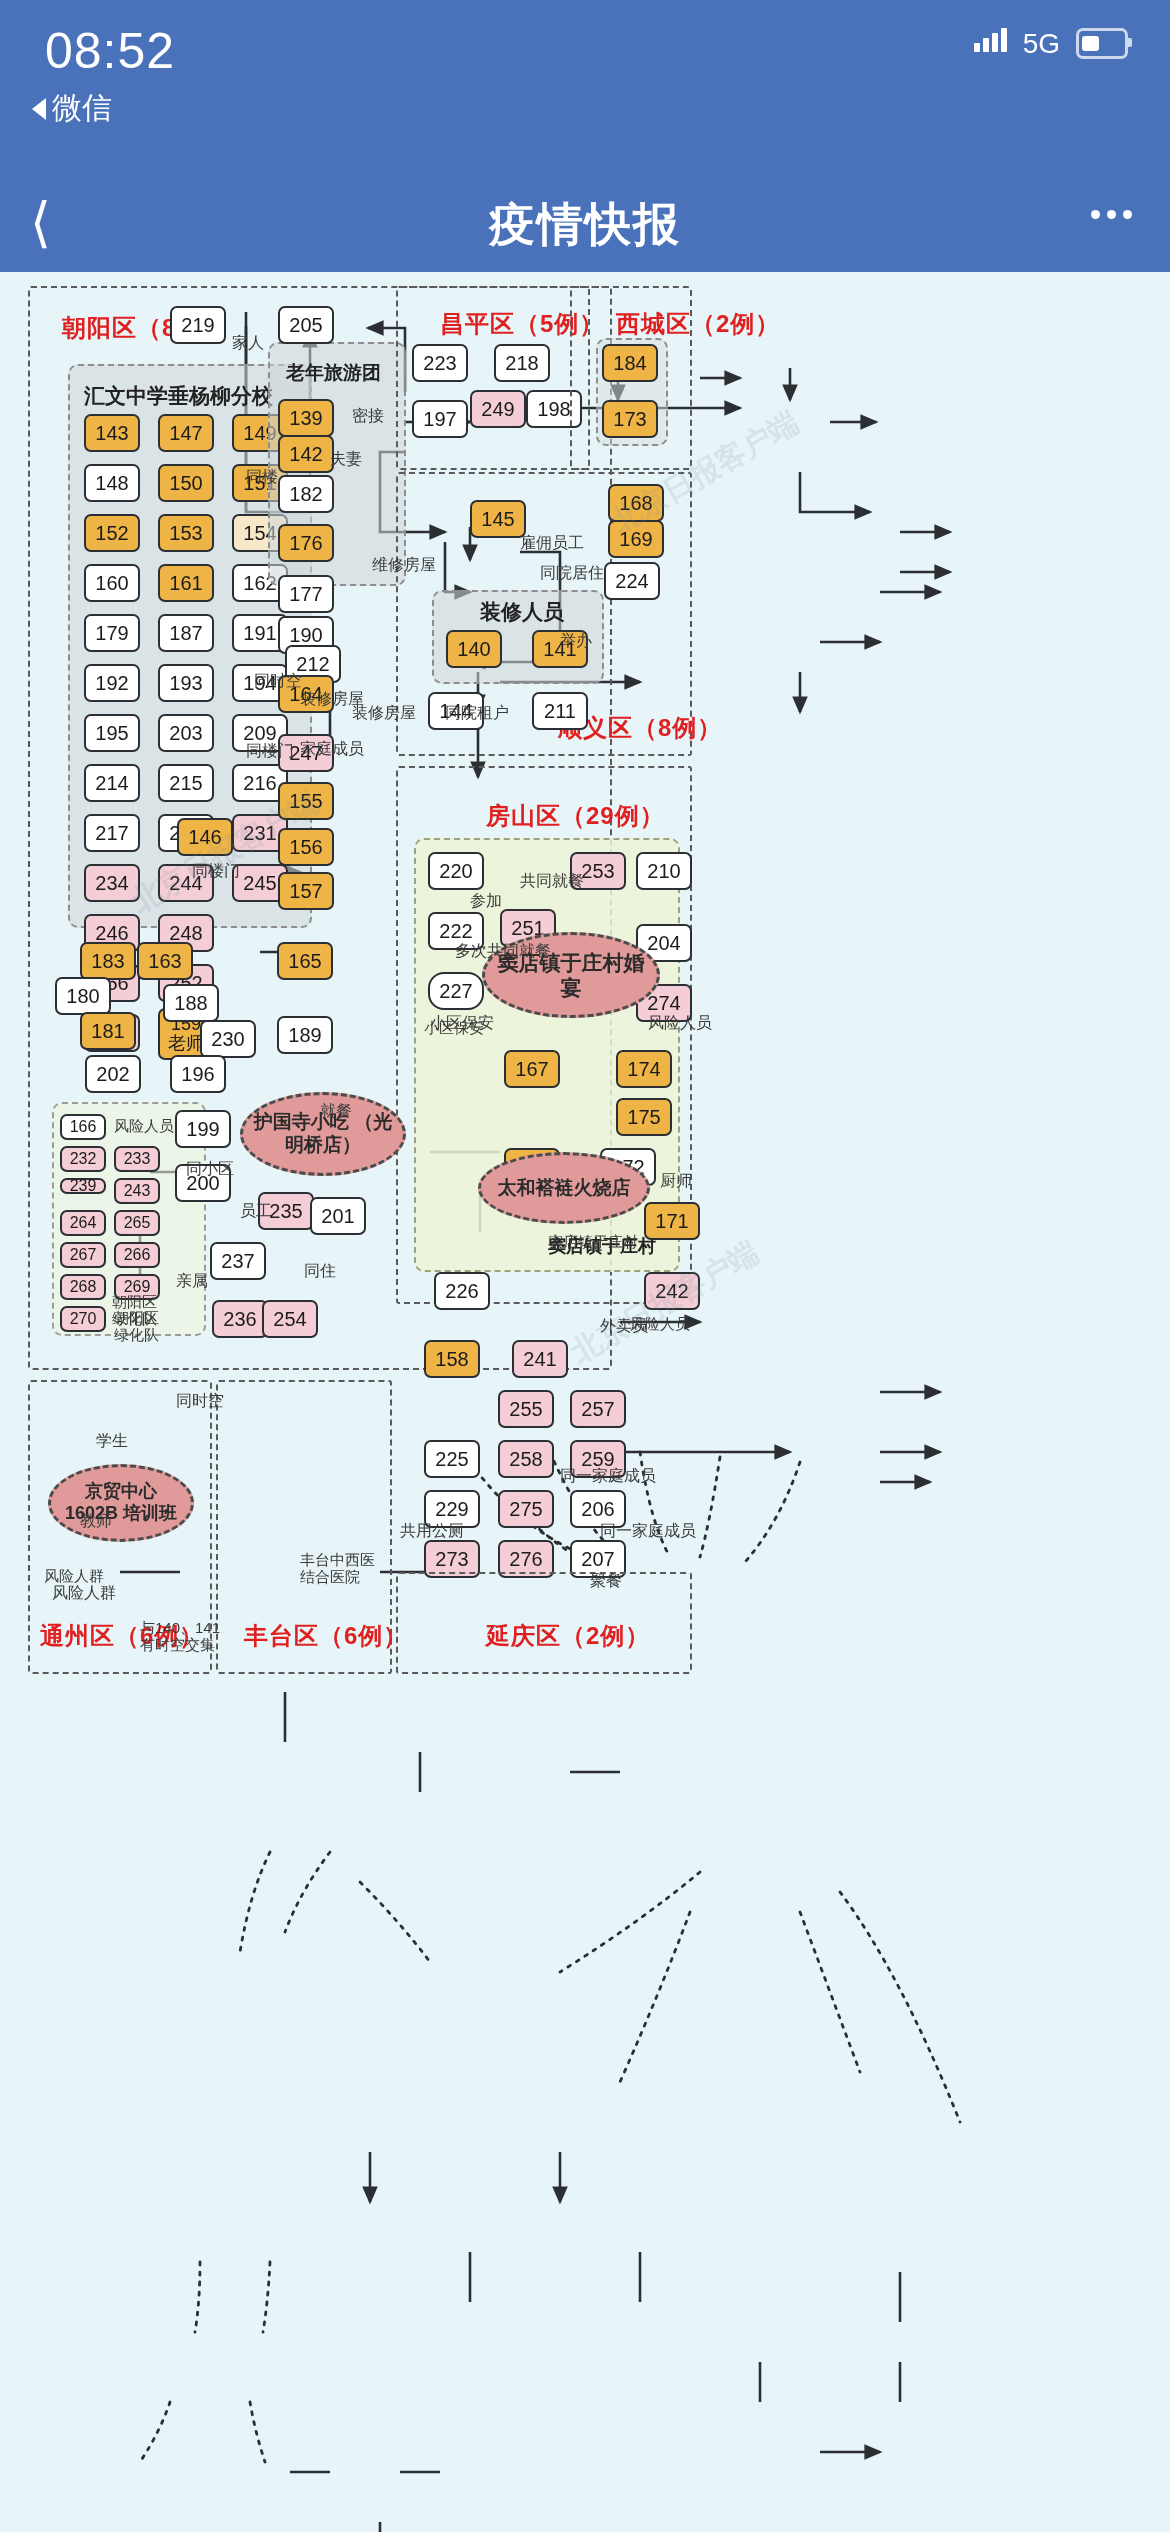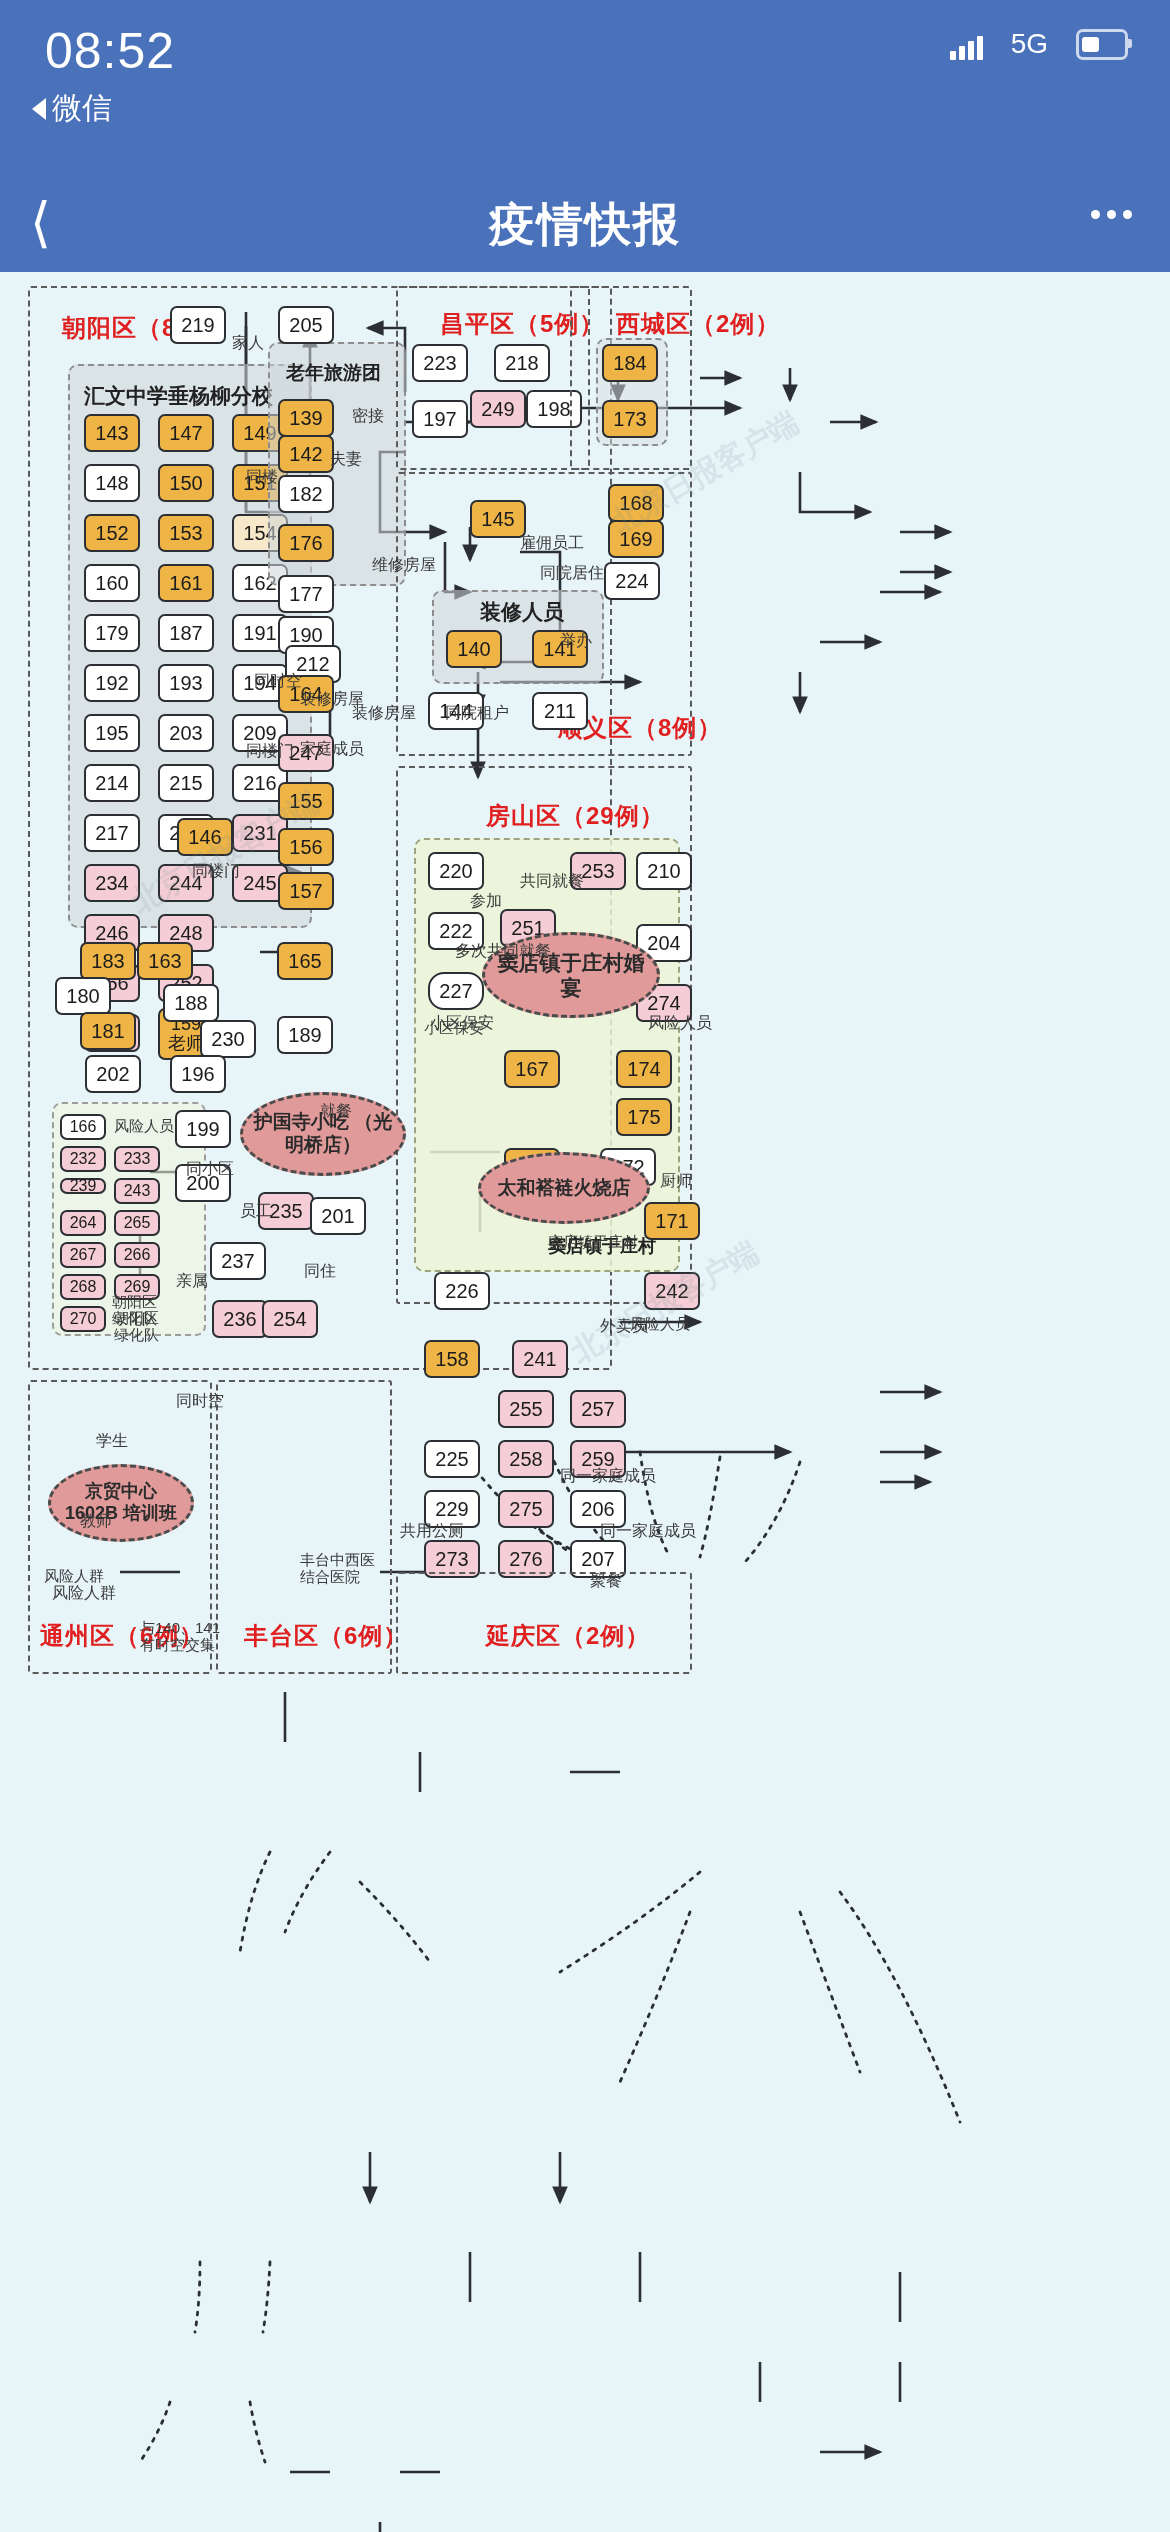--- a/index.html
+++ b/index.html
@@ -9,21 +9,21 @@
     font-family:"Liberation Sans","DejaVu Sans",sans-serif;
     overflow:hidden;
   }
   
   .statusbar{
     position:relative;height:180px;background:#4a72ba;color:#fff;
   }
   .clock{position:absolute;left:45px;top:22px;font-size:50px;font-weight:400;letter-spacing:1px;}
   .backapp{position:absolute;left:32px;top:88px;font-size:30px;display:flex;align-items:center;gap:6px;}
   .backapp .tri{width:0;height:0;border-top:11px solid transparent;border-bottom:11px solid transparent;border-right:14px solid #fff;}
-  .statusright{position:absolute;right:42px;top:28px;display:flex;align-items:flex-end;gap:28px;}
+  .statusright{position:absolute;right:42px;top:28px;display:flex;align-items:flex-start;gap:16px;}
   .bars{display:flex;align-items:flex-end;gap:3px;height:24px;}
   .bars i{display:block;width:6px;background:#fff;border-radius:1px;}
   .bars i:nth-child(1){height:9px;}
   .bars i:nth-child(2){height:14px;}
   .bars i:nth-child(3){height:19px;}
   .bars i:nth-child(4){height:24px;}
   .net{font-size:28px;}
   .batt{width:46px;height:25px;border:3px solid #cfd9ee;border-radius:7px;position:relative;display:flex;align-items:center;}
   .batt::after{content:"";position:absolute;right:-7px;top:7px;width:4px;height:9px;background:#cfd9ee;border-radius:0 2px 2px 0;}
   .batt span{display:block;height:15px;width:17px;background:#fff;margin-left:3px;border-radius:3px;}

